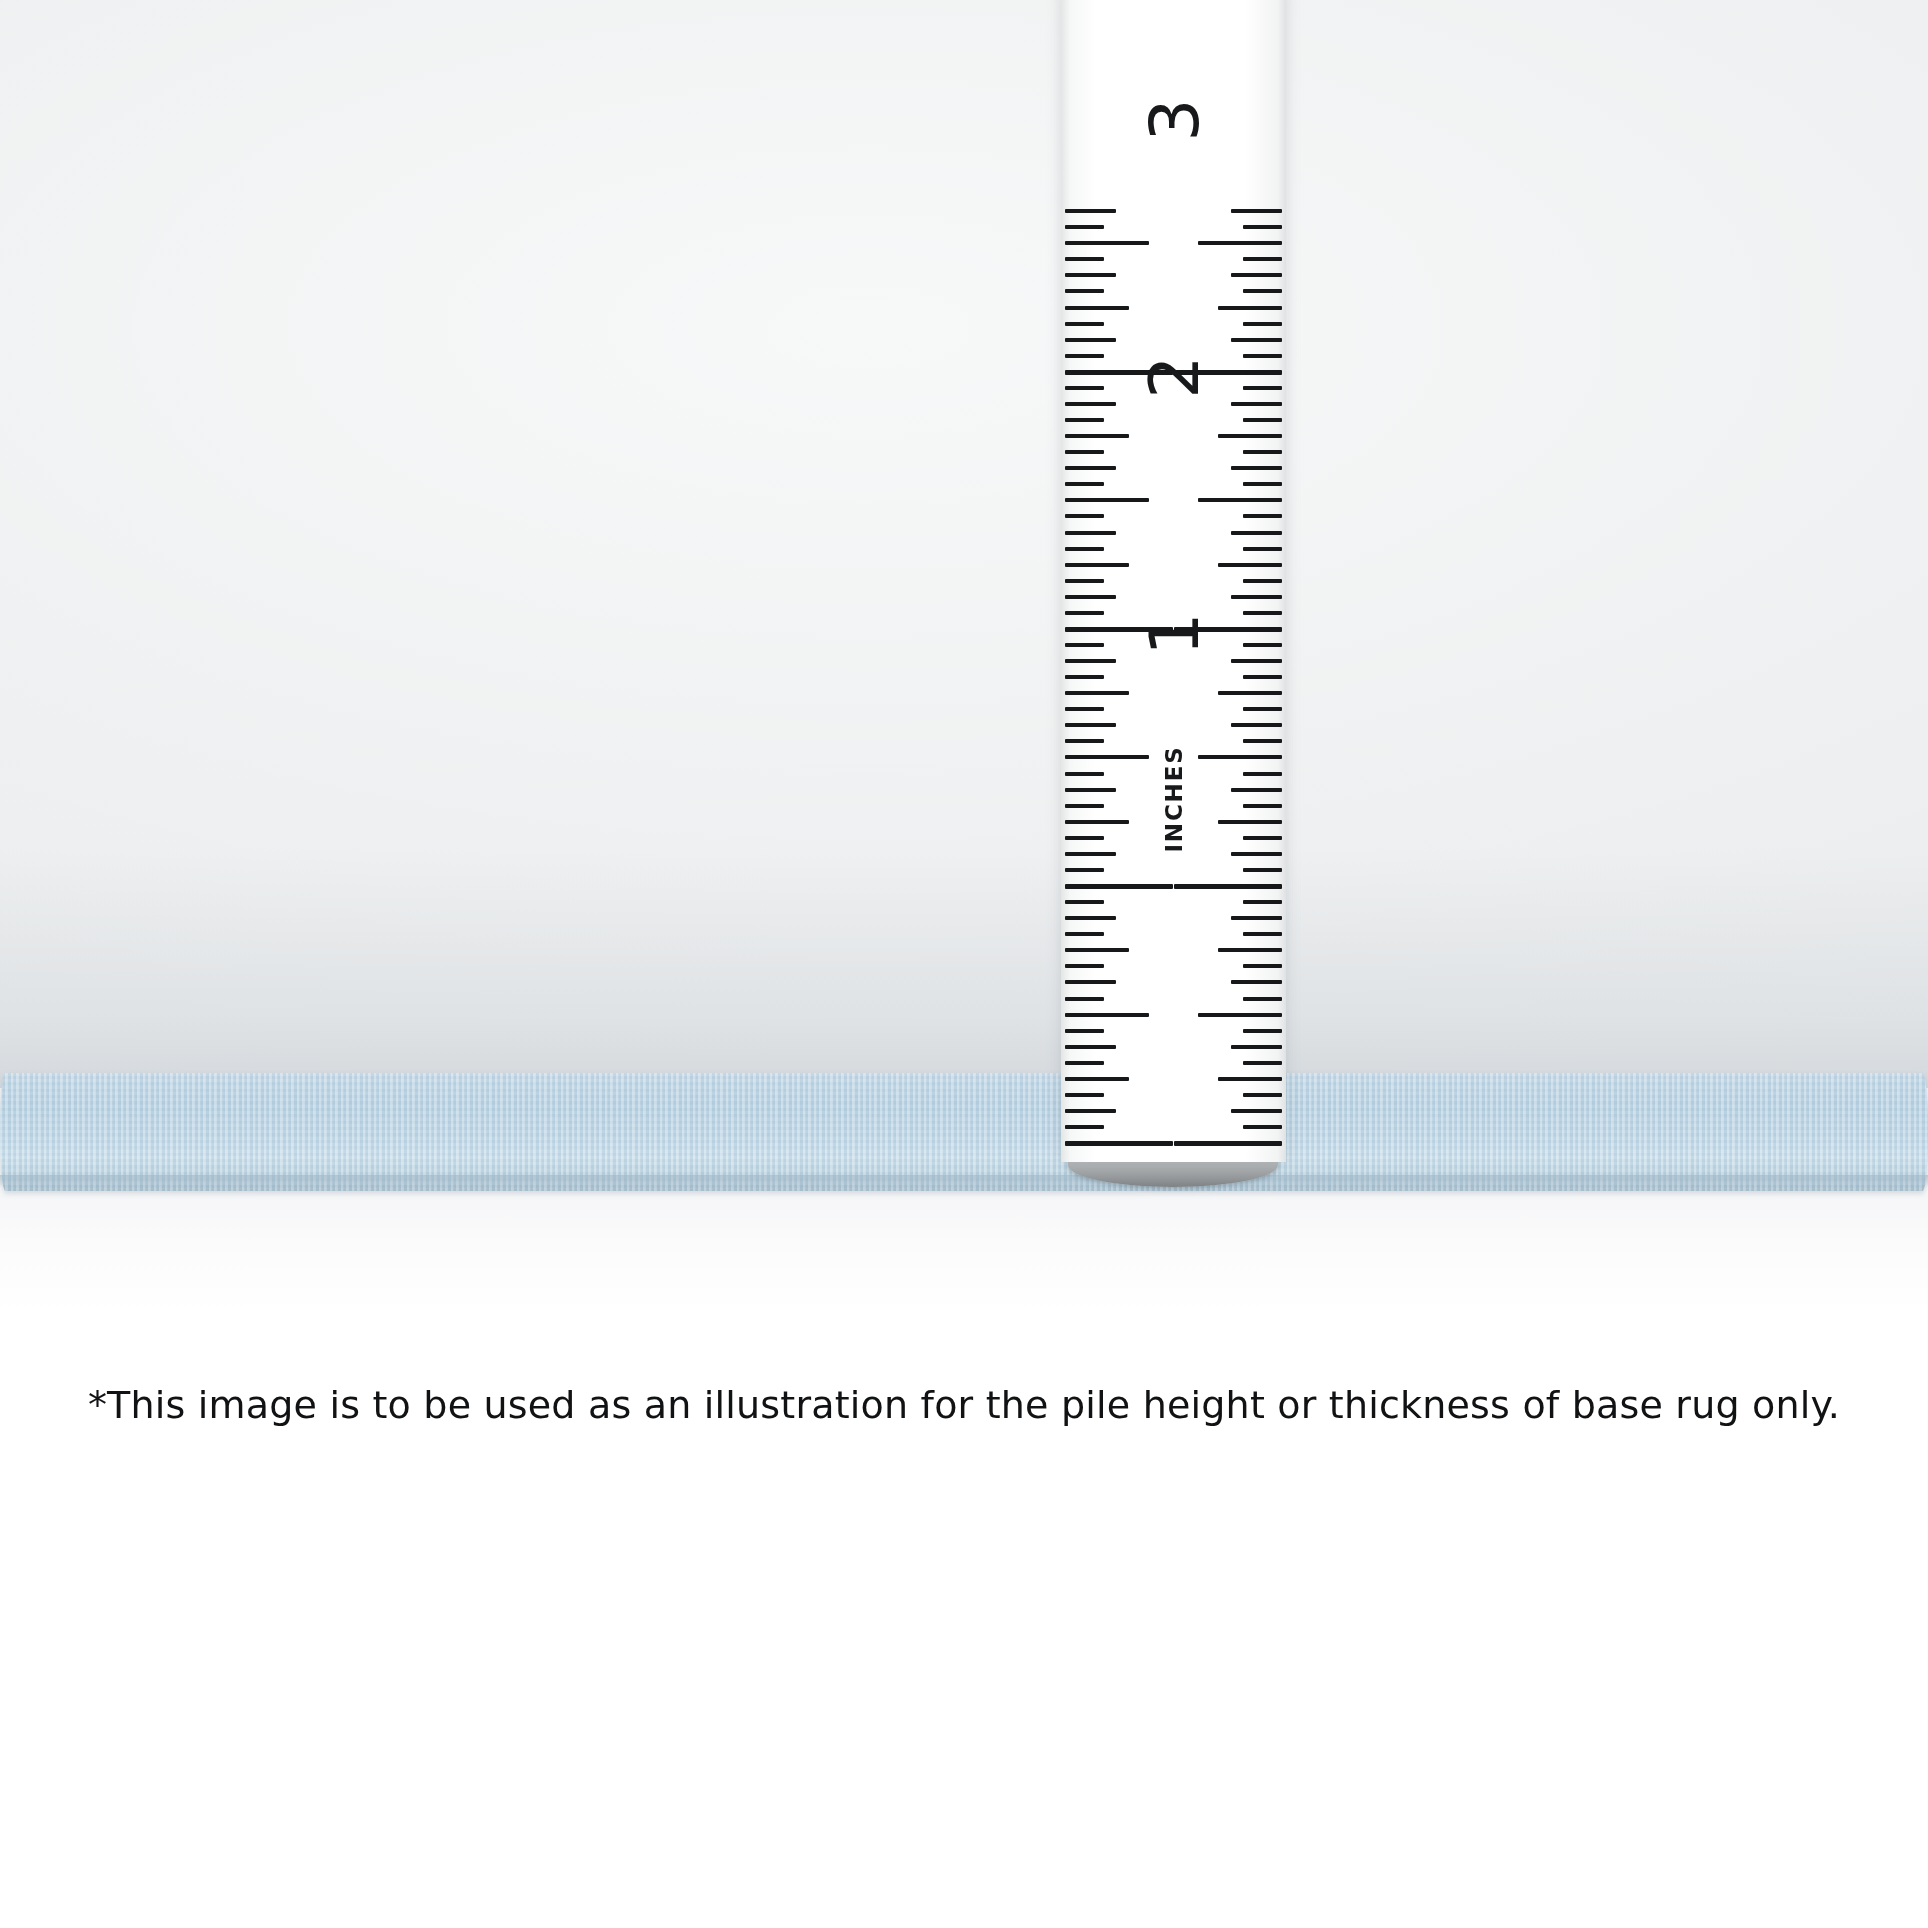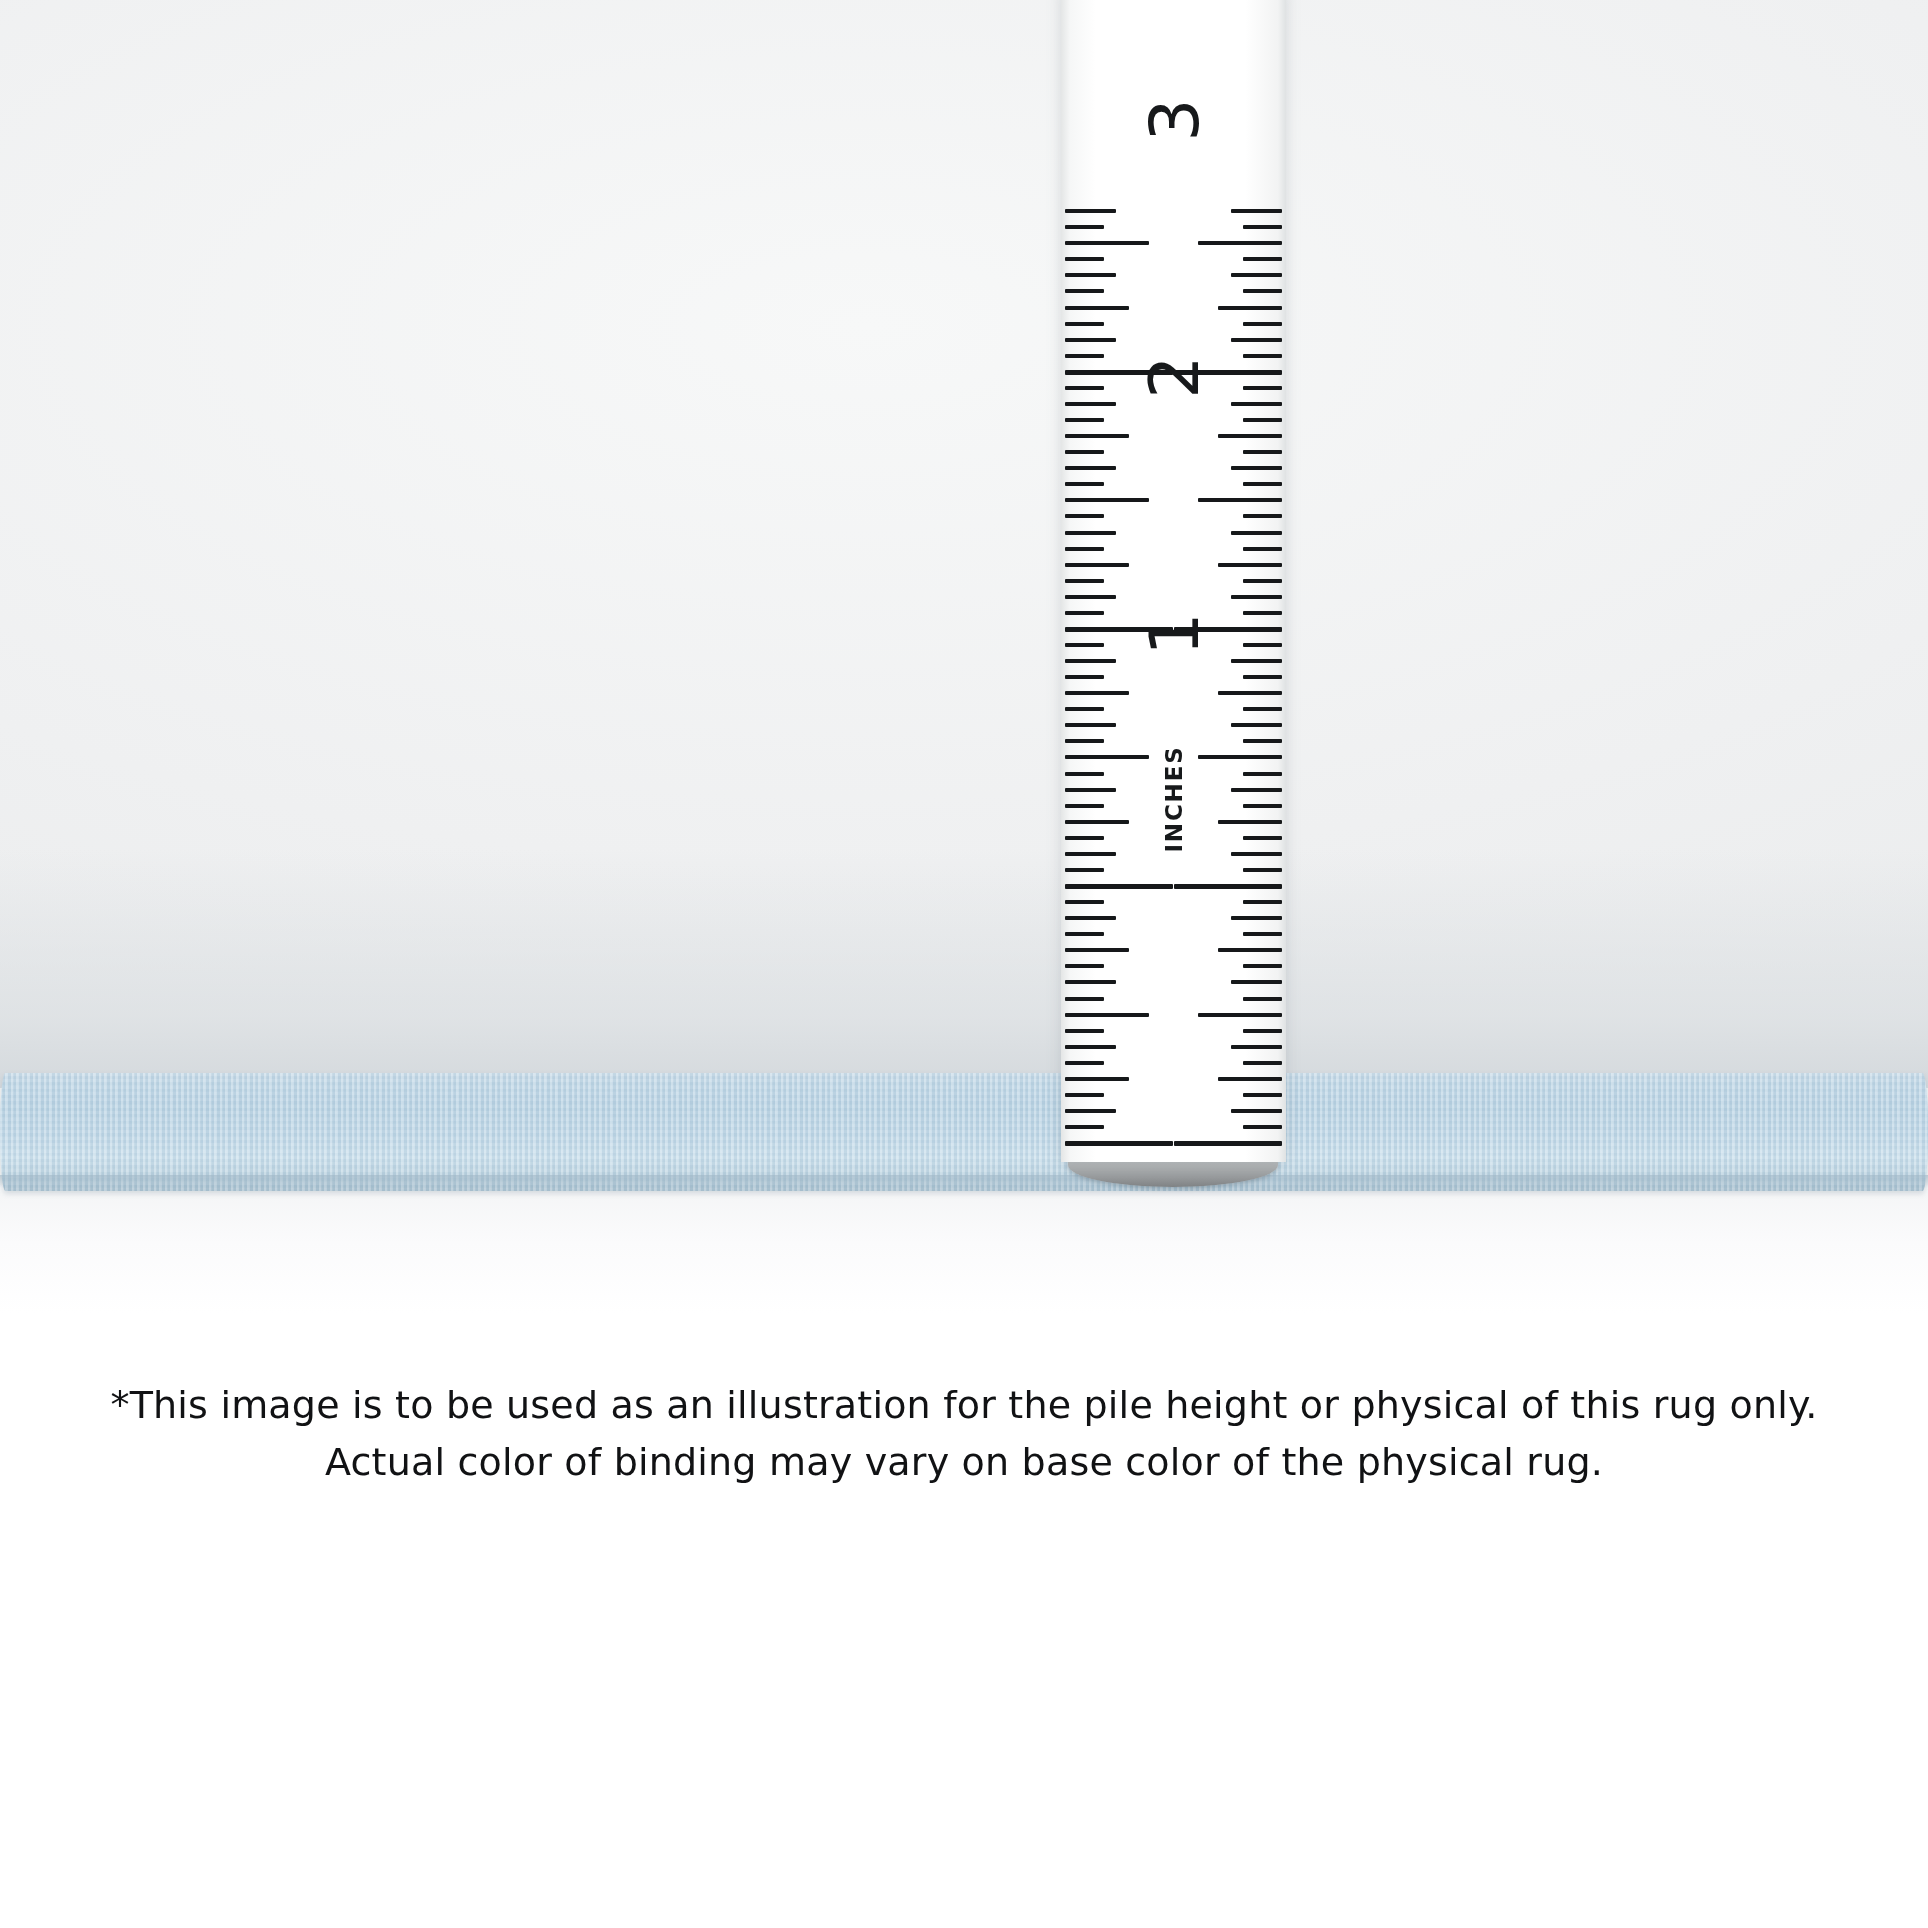--- a/index.html
+++ b/index.html
@@ -324,16 +324,15 @@
       <div class="num" style="top:129px;">3</div>
       <div class="num" style="top:386px;">2</div>
       <div class="num" style="top:643px;">1</div>
       <div class="inches-label" style="top:808px;">INCHES</div>
     </div>
   </div>
 
 </div>
 
 <div class="caption">
-  <span class="line">*This image is to be used as an illustration for the pile height or physical of this rug only.</span>
-  <span class="line">Actual color of binding may vary on base color of the physical rug.</span>
+  <span class="line">*This image is to be used as an illustration for the pile height or thickness of base rug only.</span>
 </div>
 
 
 </body></html>

